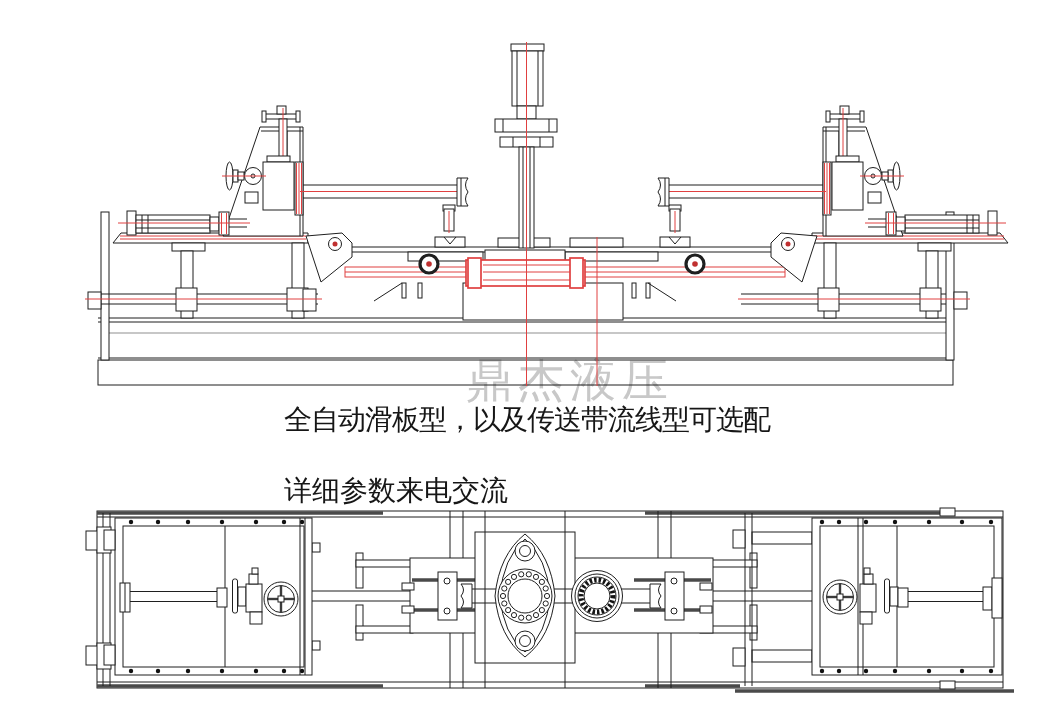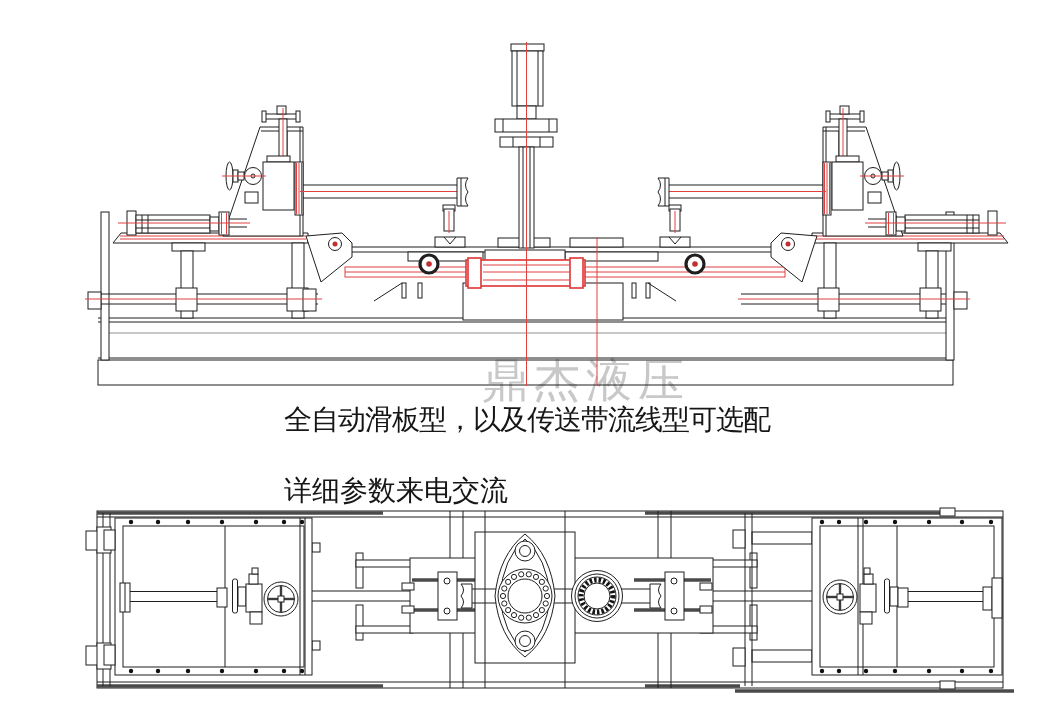--- a/index.html
+++ b/index.html
@@ -3,21 +3,21 @@
 <meta charset="utf-8">
 <style>
   :root{
     --line:#1f1f1f; --red:#e04040; --wm:#c8c8c8; --railgray:#4a4a4a; --bg:#ffffff;
   }
   html,body{margin:0;padding:0;background:#fff;}
   .canvas{position:relative;width:1055px;height:716px;background:var(--bg);overflow:hidden;
           font-family:"Liberation Sans",sans-serif;}
   .watermark{position:absolute;left:466px;top:350px;font-size:46px;letter-spacing:6px;
              color:var(--wm);font-family:"Liberation Serif",serif;font-weight:500;z-index:1;
-             white-space:nowrap;margin-left:16px;}
+             white-space:nowrap;}
   .caption1{position:absolute;left:284px;top:401px;font-size:28px;letter-spacing:-1px;
             color:#161616;font-family:"Liberation Serif",serif;z-index:3;white-space:nowrap;}
   .caption2{position:absolute;left:284px;top:472px;font-size:28px;letter-spacing:0px;
             color:#161616;font-family:"Liberation Serif",serif;z-index:3;white-space:nowrap;}
   svg.draw{position:absolute;left:0;top:0;z-index:2;}
   
   .k{stroke:var(--line);fill:none;stroke-width:1;}
   .kw{stroke:var(--line);fill:#fff;stroke-width:1;}
   .r{stroke:var(--red);fill:none;stroke-width:1;}
   .rw{stroke:var(--red);fill:#fff;stroke-width:1.7;}

